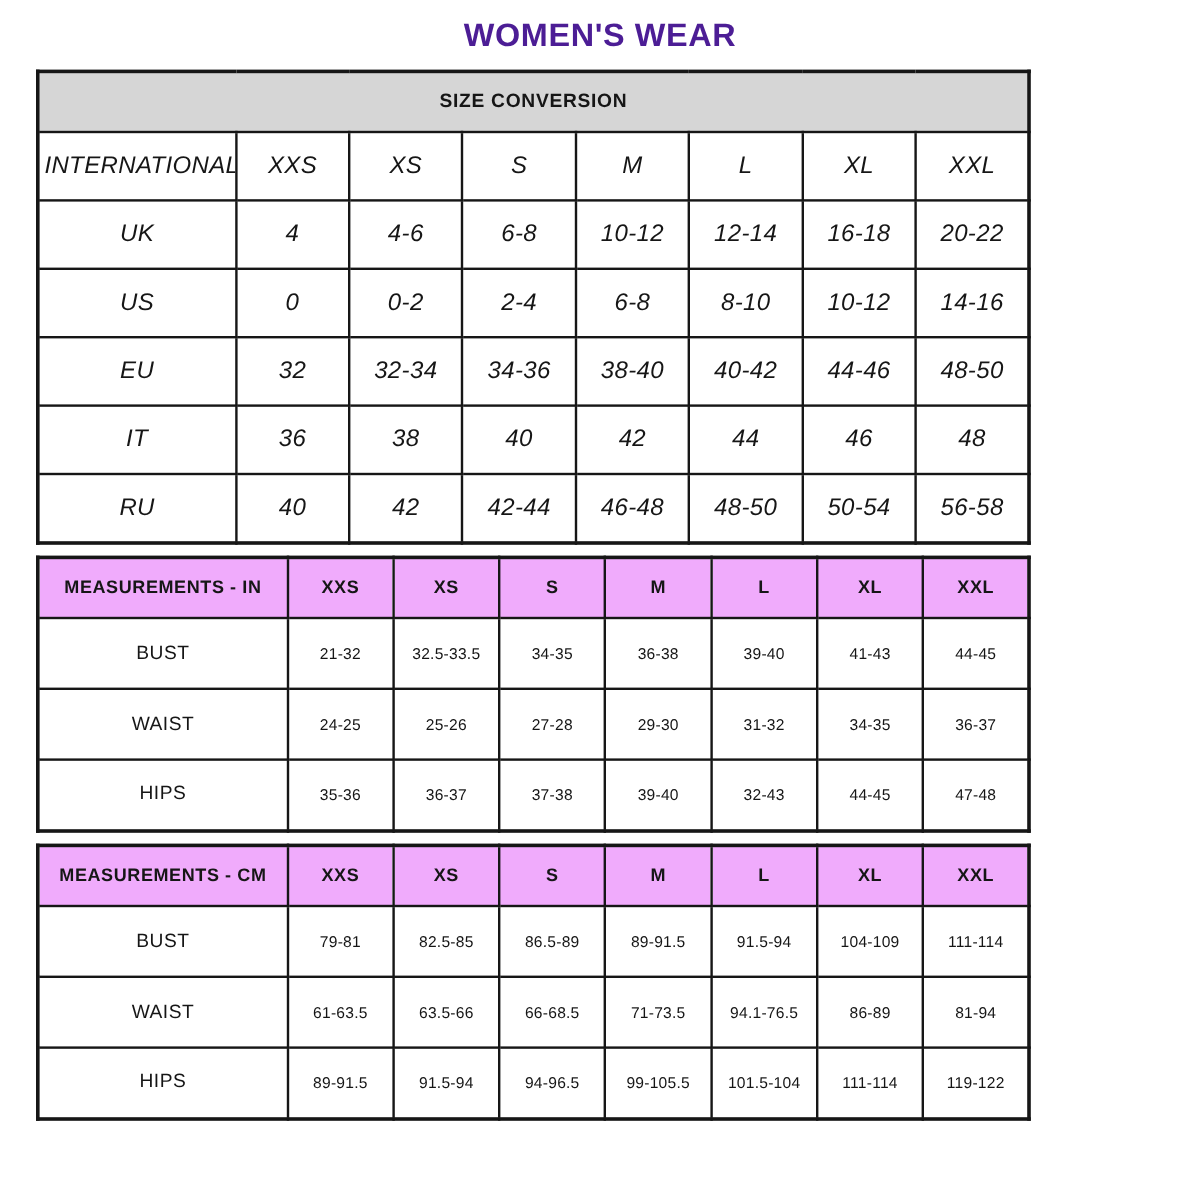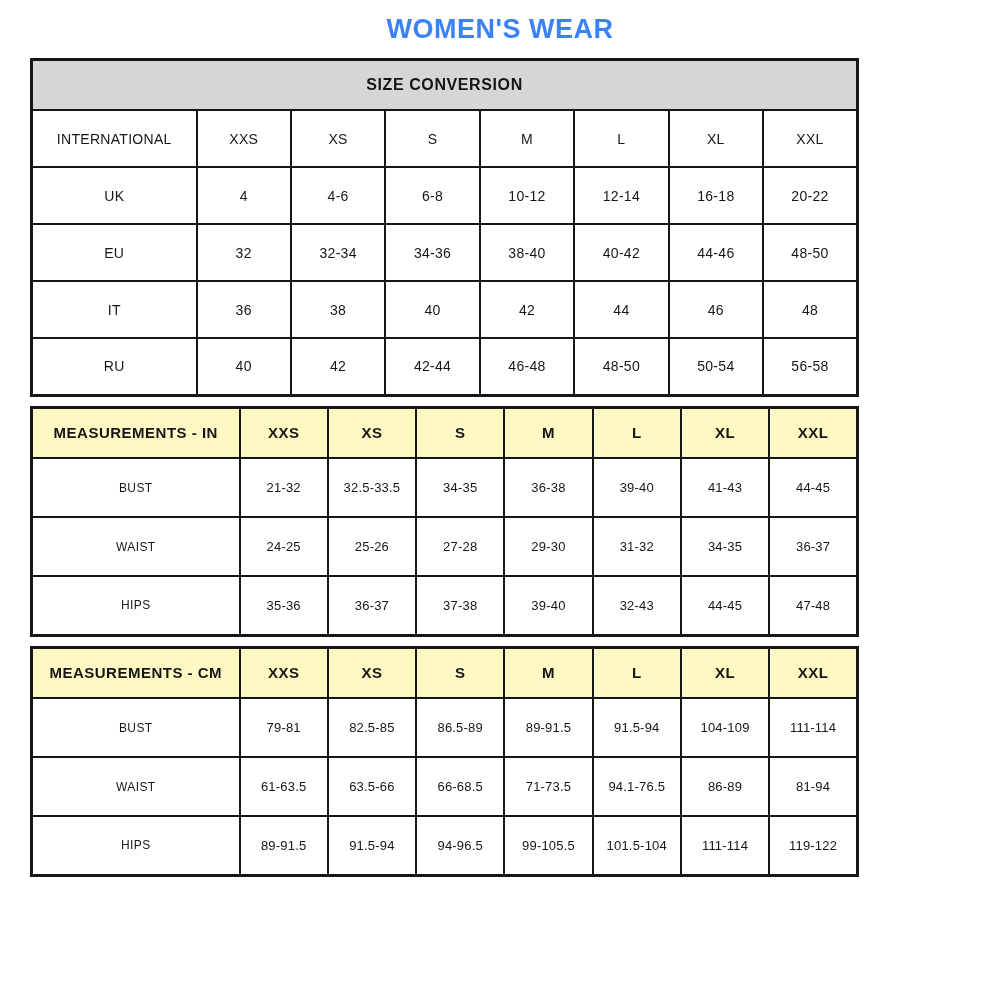--- a/index.html
+++ b/index.html
@@ -16,21 +16,21 @@
     box-sizing: border-box;
     padding: 0 30px;
     overflow: hidden;
   }
   .page-title {
     text-align: center;
     font-size: 27px;
     font-weight: 700;
     letter-spacing: 0.5px;
     padding: 14px 0 13px 0;
-    color: #3b82f6;
+    color: #4c1d95;
   }
   table {
     border-collapse: collapse;
     width: 829px;
     table-layout: fixed;
     background: #ffffff;
   }
   table, th, td {
     border: 2px solid #161616;
   }
@@ -46,33 +46,33 @@
   .banner-cell {
     background: #d6d6d6;
     height: 48px;
     font-size: 16px;
     font-weight: 700;
     letter-spacing: 0.6px;
   }
   
   .t-size .c-label   { width: 165px; }
   .t-size tr.data-row { height: 57px; }
-  .t-size td { font-size: 14px; font-weight: 400; letter-spacing: 0.3px; }
+  .t-size td { font-size: 20px; font-weight: 400; letter-spacing: 0.3px; font-style: italic; }
   
   .t-meas { margin-top: 9px; }
   .t-meas .c-label { width: 208px; }
   .t-meas tr.head-row { height: 51px; }
   .t-meas tr.data-row { height: 59px; }
   .t-meas th {
-    background: #fef9c3;
+    background: #f0abfc;
     font-size: 15px;
     font-weight: 700;
     letter-spacing: 0.5px;
   }
-  .t-meas td.lbl { font-size: 12px; letter-spacing: 0.4px; }
+  .t-meas td.lbl { font-size: 16px; letter-spacing: 0.4px; }
   .t-meas td.val { font-size: 13px; letter-spacing: 0.2px; }
 </style>
 </head>
 <body>
 
 <div class="page">
 
   <div class="page-title">WOMEN'S WEAR</div>
 
   <table class="t-size">
@@ -96,20 +96,30 @@
     </tr>
     <tr class="data-row">
       <td>UK</td>
       <td>4</td>
       <td>4-6</td>
       <td>6-8</td>
       <td>10-12</td>
       <td>12-14</td>
       <td>16-18</td>
       <td>20-22</td>
+    </tr>
+    <tr class="data-row">
+      <td>US</td>
+      <td>0</td>
+      <td>0-2</td>
+      <td>2-4</td>
+      <td>6-8</td>
+      <td>8-10</td>
+      <td>10-12</td>
+      <td>14-16</td>
     </tr>
     <tr class="data-row">
       <td>EU</td>
       <td>32</td>
       <td>32-34</td>
       <td>34-36</td>
       <td>38-40</td>
       <td>40-42</td>
       <td>44-46</td>
       <td>48-50</td>

